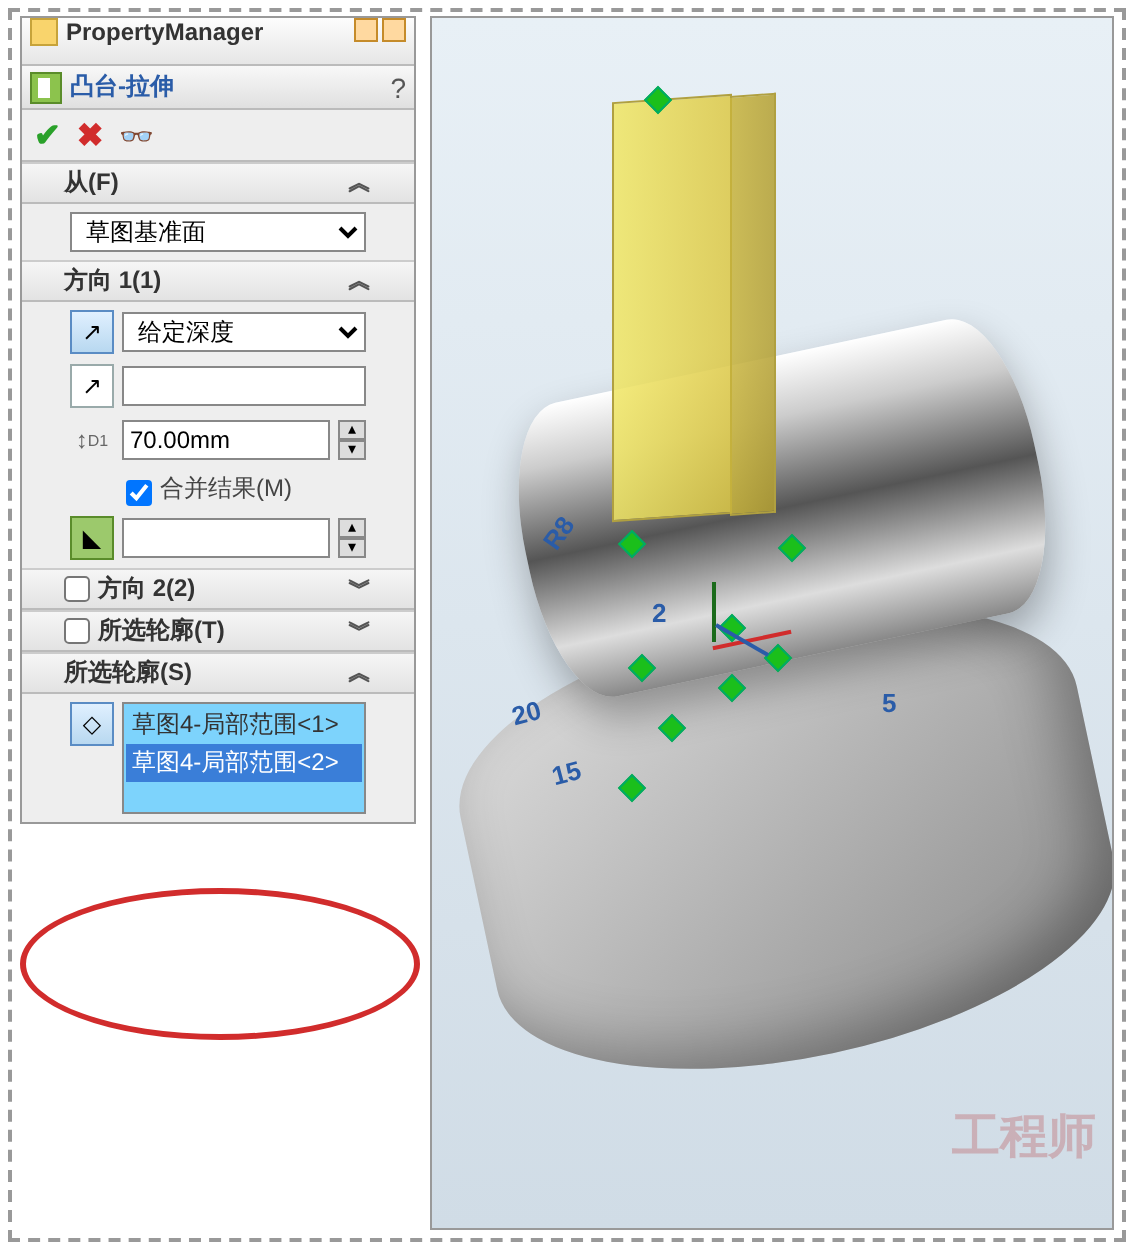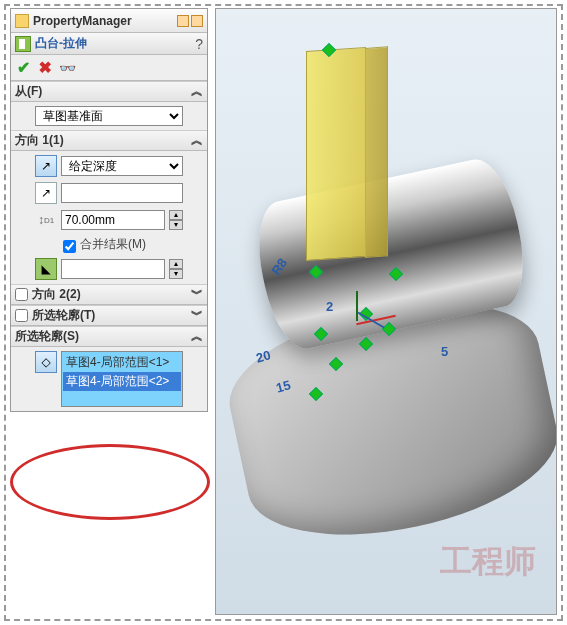--- a/index.html
+++ b/index.html
@@ -1,34 +1,34 @@
 <!DOCTYPE html>
 <html><head>
 <meta charset="utf-8">
 <style>
   * { box-sizing: border-box; margin: 0; padding: 0; font-family: "Microsoft YaHei", Arial, sans-serif; font-size: 12px; }
   body { width: 567px; height: 625px; background: #fff; position: relative; overflow: hidden; }
   .frame { position: absolute; inset: 4px; border: 2px dashed #999; }
   .panel { position: absolute; left: 10px; top: 8px; width: 198px; background: #e9e9e9; border: 1px solid #999; }
-  .pm-header { height: 24px; background: linear-gradient(#fdfdfd,#e6e6e6); display: flex; align-items: center; padding: 0 4px; border-bottom: 1px solid #bbb; }
+  .pm-header { height: 24px; background: linear-gradient(#fdfdfd,#e6e6e6); display: flex; align-items: flex-start; padding: 0 4px; border-bottom: 1px solid #bbb; }
   .pm-header .ico { width: 14px; height: 14px; margin-right: 4px; background: #f9d46c; border: 1px solid #c7a33a; }
   .pm-header .title { flex: 1; font-weight: bold; color: #333; }
   .pm-header .pins { display: flex; gap: 2px; }
   .pm-header .pin { width: 12px; height: 12px; background: #ffd9a0; border: 1px solid #c58b2a; }
   .feature-header { height: 22px; background: linear-gradient(#f8f8f8,#e0e0e0); display: flex; align-items: center; gap: 4px; padding: 0 4px; border-bottom: 1px solid #bbb; }
   .feature-header .fico { width: 16px; height: 16px; background: #8cc34d; border: 1px solid #5a8c2a; position: relative; }
   .feature-header .fico::after { content:""; position:absolute; left:3px; top:2px; width:6px; height:10px; background:#fff; }
   .feature-header .fname { font-weight: bold; color: #2a5ca8; }
   .feature-header .chev { margin-left: auto; color: #555; font-size: 14px; }
   .actions { height: 26px; display: flex; align-items: center; gap: 8px; padding: 0 6px; border-bottom: 1px solid #bbb; background: #eee; }
   .ok { color: #2aa12a; font-size: 16px; font-weight: bold; }
   .cancel { color: #d12c2c; font-size: 16px; font-weight: bold; }
   .detail { color: #d08a2a; font-size: 14px; font-weight: bold; }
   .group { border-top: 1px solid #ccc; }
-  .ghead { height: 20px; background: linear-gradient(#f6f6f6,#e3e3e3); display: flex; align-items: center; padding: 0 4px; border-bottom: 1px solid #bbb; font-weight: bold; color: #333; }
+  .ghead { height: 20px; background: linear-gradient(#f6f6f6,#e3e3e3); display: flex; align-items: center; padding: 0 21px; border-bottom: 1px solid #bbb; font-weight: bold; color: #333; }
   .ghead input[type=checkbox] { margin-right: 4px; }
   .ghead .gchev { margin-left: auto; font-size: 12px; color: #555; }
   .gbody { padding: 4px 24px; background: #eee; display: flex; flex-direction: column; gap: 5px; }
   .row { display: flex; align-items: center; gap: 4px; }
   .row .rico { width: 22px; height: 22px; border: 1px solid #9aa; background: #fff; display: flex; align-items: center; justify-content: center; flex-shrink: 0; }
   .rico.blue { background: linear-gradient(#e0f0ff,#b8d8f0); border-color: #5a8cc4; }
   .rico.green { background: #9cc96c; border-color: #5a8c2a; }
   select, input[type=text] { flex: 1; height: 20px; border: 1px solid #888; background: #fff; padding: 0 3px; font-size: 12px; min-width: 0; }
   .colorbox { flex: 1; height: 20px; border: 1px solid #888; background: #fff; }
   .spinner { display: flex; flex-direction: column; }
@@ -39,21 +39,21 @@
   .list .item { padding: 1px 3px; color: #333; white-space: nowrap; overflow: hidden; }
   .list .item.sel { background: #3a7ed8; color: #fff; }
   .viewport { position: absolute; left: 215px; top: 8px; right: 10px; bottom: 10px; background: linear-gradient(180deg,#e8f0f6,#d0dce6); border: 1px solid #999; overflow: hidden; }
   .part { position: absolute; inset: 0; }
   .base { position: absolute; left: 20px; top: 300px; width: 315px; height: 220px; background: linear-gradient(145deg,#e0e0e0,#888); border-radius: 50%/30%; transform: rotate(-12deg); box-shadow: inset -10px -10px 30px rgba(0,0,0,.3); }
   .cyl { position: absolute; left: 45px; top: 170px; width: 260px; height: 150px; background: linear-gradient(180deg,#fff 0%,#ccc 20%,#555 50%,#ddd 80%,#888 100%); border-radius: 30px/70px; transform: rotate(-12deg); box-shadow: 0 10px 20px rgba(0,0,0,.3); }
   .extrude { position: absolute; left: 90px; top: 40px; width: 60px; height: 210px; background: linear-gradient(90deg, rgba(240,230,100,.85), rgba(220,200,70,.85)); border: 1px solid #b0a040; transform: skewY(-4deg); }
   .extrude::before { content: ""; position: absolute; left: 100%; top: 0; width: 22px; height: 100%; background: linear-gradient(90deg, rgba(200,180,60,.85), rgba(180,160,50,.85)); border: 1px solid #b0a040; border-left: none; transform: skewX(0deg); }
   .handle { position: absolute; width: 10px; height: 10px; background: #1bbf1b; border: 1px solid #0a6; transform: rotate(45deg); }
   .dim { position: absolute; color: #2a5ca8; font-weight: bold; font-size: 13px; }
-  .watermark { position: absolute; right: 20px; bottom: 30px; font-size: 32px; color: rgba(180,40,40,.25); font-weight: bold; }
+  .watermark { position: absolute; right: 8px; bottom: 30px; font-size: 24px; color: rgba(180,40,40,.25); font-weight: bold; }
   .circ { position: absolute; border: 3px solid #d12c2c; border-radius: 50%; pointer-events: none; }
 </style>
 </head>
 <body>
 
 <div class="frame"></div>
 
 <div class="panel">
   <div class="pm-header">
     <div class="ico"></div>

